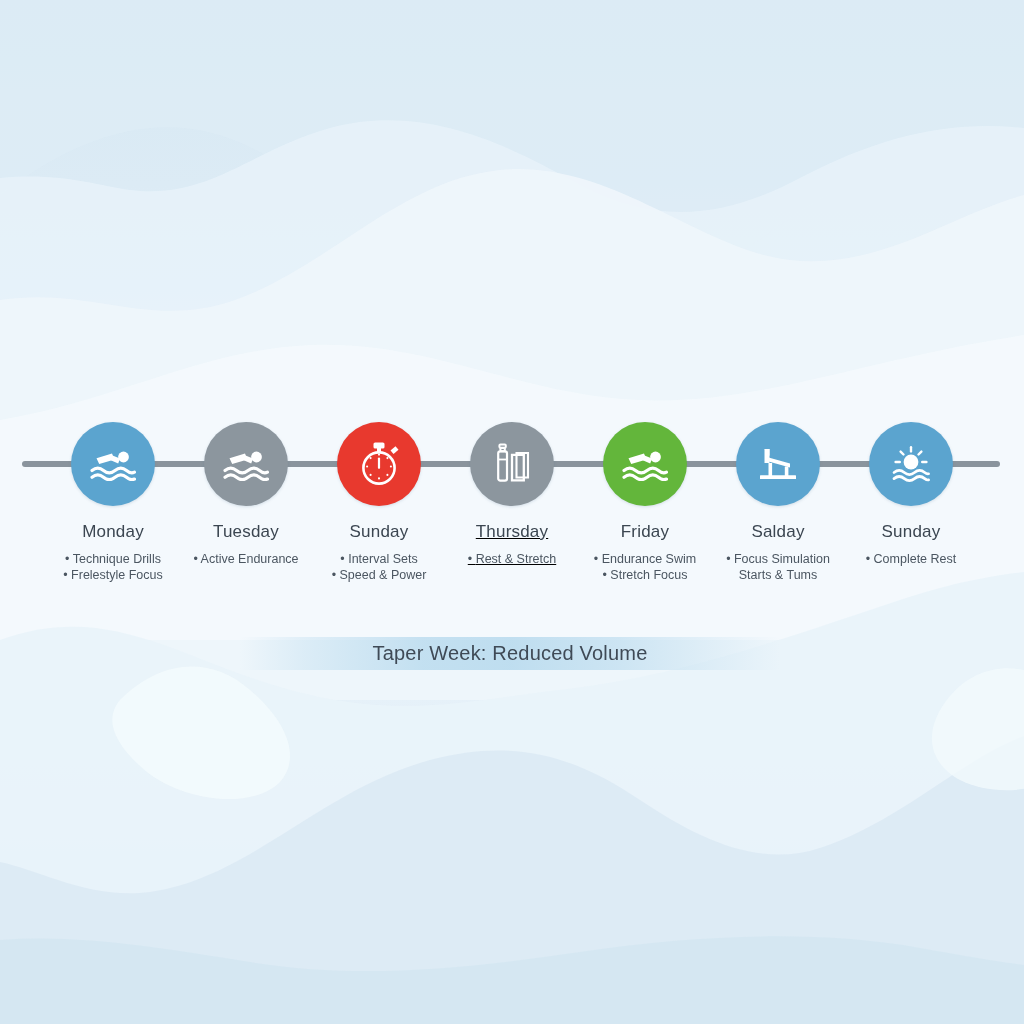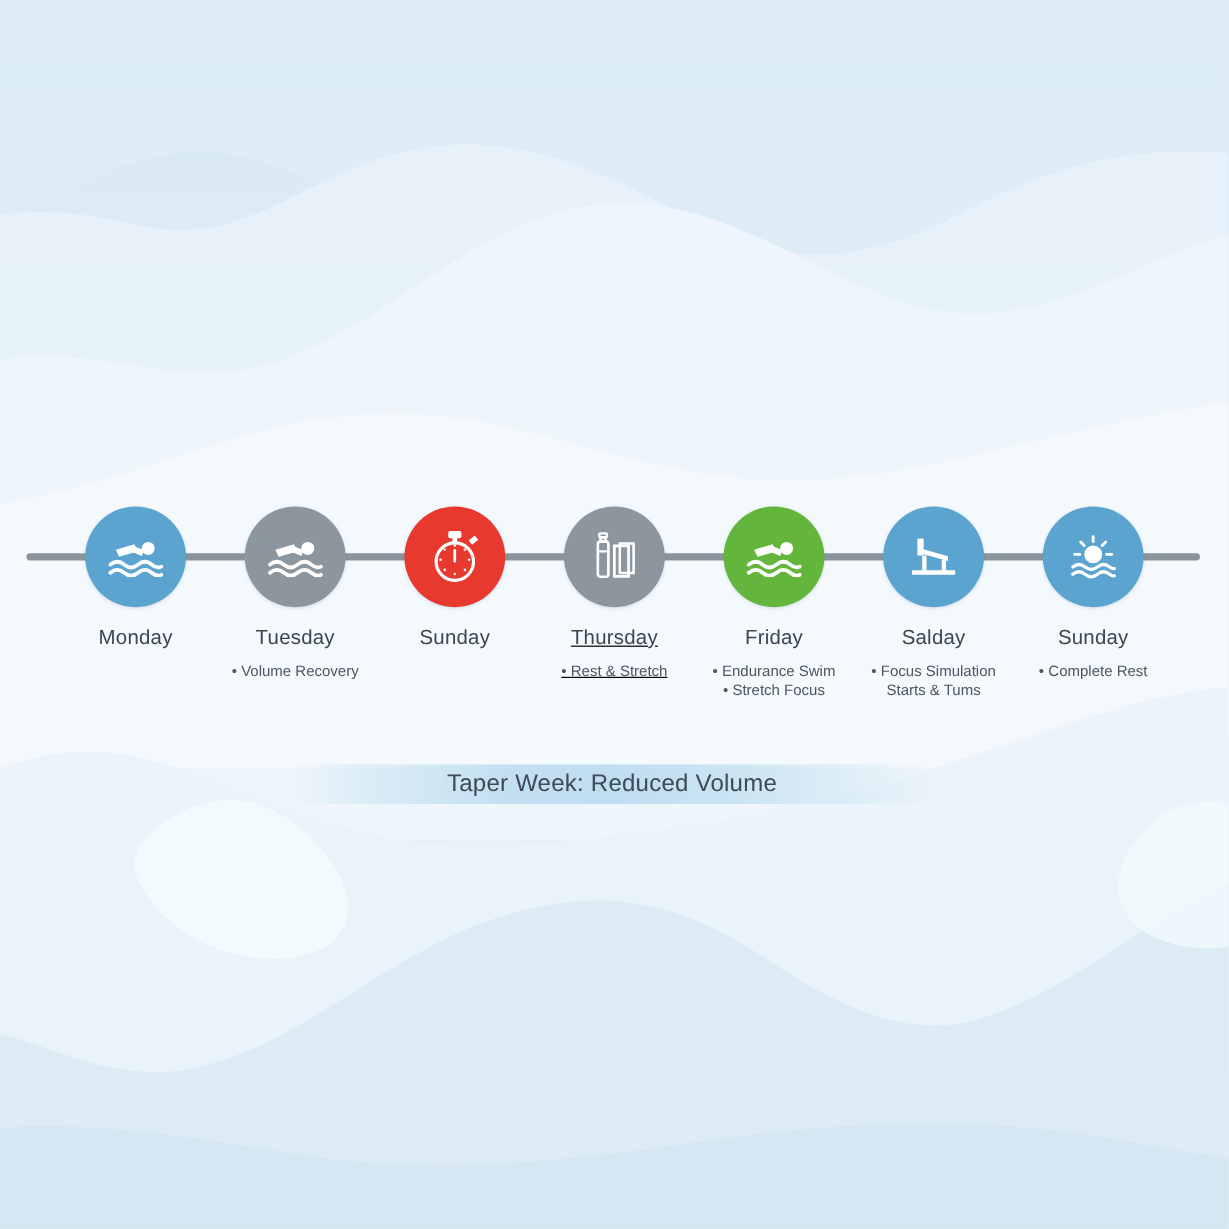--- a/index.html
+++ b/index.html
@@ -168,35 +168,39 @@
       <div class="circle" style="background:#5ba4cf;">
         <svg width="46" height="34" viewBox="0 0 46 34">
           <circle cx="33.5" cy="10" r="5.4" fill="#fff"></circle>
           <path d="M6.5 11.2 L22 6.5 L24.6 12.5 L9.2 17 Z" fill="#fff"></path>
           <path d="M22.5 8.5 L30 11.5 L28.2 16.4 L20.8 13.2 Z" fill="#fff"></path>
           <path d="M2 23.5 C6 20.2 9.6 20.2 13.5 23.5 C17.4 26.8 21 26.8 25 23.5 C29 20.2 32.6 20.2 36.5 23.5 C39.3 25.9 42 26.5 44.5 25.2" fill="none" stroke="#fff" stroke-width="3.1" stroke-linecap="round"></path>
           <path d="M2 30.3 C6 27 9.6 27 13.5 30.3 C17.4 33.6 21 33.6 25 30.3 C29 27 32.6 27 36.5 30.3 C39.3 32.7 42 33.3 44.5 32" fill="none" stroke="#fff" stroke-width="3.1" stroke-linecap="round"></path>
         </svg>
       </div>
       <div class="day-label" style="color: rgb(59, 70, 81);">Monday</div>
+      <div class="bullets" style="color: rgb(75, 86, 97);">
+        <div class="li">• Technique Drills</div>
+        <div class="li">• <span>Frelestyle Focus</span></div>
+      </div>
     </div>
 
     <div class="node" style="left:246px;">
       <div class="circle" style="background:#8c969e;">
         <svg width="46" height="34" viewBox="0 0 46 34">
           <circle cx="33.5" cy="10" r="5.4" fill="#fff"></circle>
           <path d="M6.5 11.2 L22 6.5 L24.6 12.5 L9.2 17 Z" fill="#fff"></path>
           <path d="M22.5 8.5 L30 11.5 L28.2 16.4 L20.8 13.2 Z" fill="#fff"></path>
           <path d="M2 23.5 C6 20.2 9.6 20.2 13.5 23.5 C17.4 26.8 21 26.8 25 23.5 C29 20.2 32.6 20.2 36.5 23.5 C39.3 25.9 42 26.5 44.5 25.2" fill="none" stroke="#fff" stroke-width="3.1" stroke-linecap="round"></path>
           <path d="M2 30.3 C6 27 9.6 27 13.5 30.3 C17.4 33.6 21 33.6 25 30.3 C29 27 32.6 27 36.5 30.3 C39.3 32.7 42 33.3 44.5 32" fill="none" stroke="#fff" stroke-width="3.1" stroke-linecap="round"></path>
         </svg>
       </div>
       <div class="day-label" style="color: rgb(59, 70, 81);">Tuesday</div>
       <div class="bullets" style="color: rgb(75, 86, 97);">
-        <div class="li">• <span>Volume Recovery</span></div>
+        <div class="li">• <span>Active Endurance</span></div>
       </div>
     </div>
 
     <div class="node" style="left:379px;">
       <div class="circle" style="background:#e8392e;">
         <svg width="44" height="46" viewBox="0 0 44 46">
           <rect x="16.5" y="1.5" width="11" height="6" rx="1.6" fill="#fff"></rect>
           <rect x="20" y="6.5" width="4" height="5" fill="#fff"></rect>
           <path d="M33.5 9.5 l5 -4.2 l3 3.4 l-5 4.2 Z" fill="#fff"></path>
           <circle cx="22" cy="27" r="15.6" fill="none" stroke="#fff" stroke-width="2.6"></circle>
@@ -205,20 +209,24 @@
           <circle cx="30.4" cy="17.1" r="1.05" fill="#fff"></circle>
           <circle cx="33.9" cy="25.5" r="1.05" fill="#fff"></circle>
           <circle cx="30.4" cy="33.9" r="1.05" fill="#fff"></circle>
           <circle cx="22" cy="37.4" r="1.05" fill="#fff"></circle>
           <circle cx="13.6" cy="33.9" r="1.05" fill="#fff"></circle>
           <circle cx="10.1" cy="25.5" r="1.05" fill="#fff"></circle>
           <circle cx="13.6" cy="17.1" r="1.05" fill="#fff"></circle>
         </svg>
       </div>
       <div class="day-label" style="color: rgb(59, 70, 81);">Sunday</div>
+      <div class="bullets" style="color: rgb(75, 86, 97);">
+        <div class="li">• <span>Interval Sets</span></div>
+        <div class="li">• <span>Speed &amp; Power</span></div>
+      </div>
     </div>
 
     <div class="node" style="left:512px;text-decoration:underline;">
       <div class="circle" style="background:#8c969e;">
         <svg width="44" height="44" viewBox="0 0 44 44">
 
           <rect x="9.4" y="2.5" width="6.4" height="3.2" rx="1" fill="none" stroke="#fff" stroke-width="2"></rect>
           <rect x="10.4" y="6" width="4.4" height="3.2" fill="none" stroke="#fff" stroke-width="2"></rect>
           <path d="M8.2 11.5 C8.2 10.2 9.1 9.4 10.3 9.4 L14.9 9.4 C16.1 9.4 17 10.2 17 11.5
                    L17 36.4 C17 37.8 16.1 38.6 14.9 38.6 L10.3 38.6 C9.1 38.6 8.2 37.8 8.2 36.4 Z" fill="none" stroke="#fff" stroke-width="2.2"></path>

